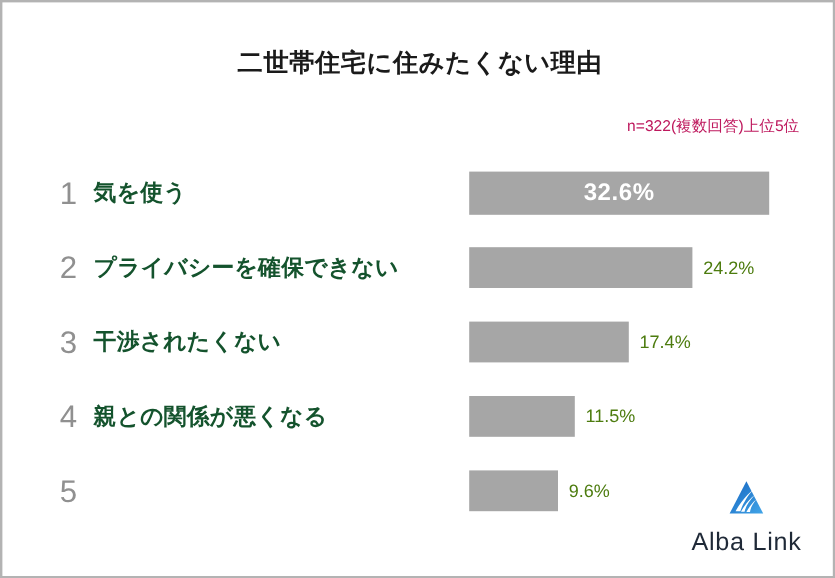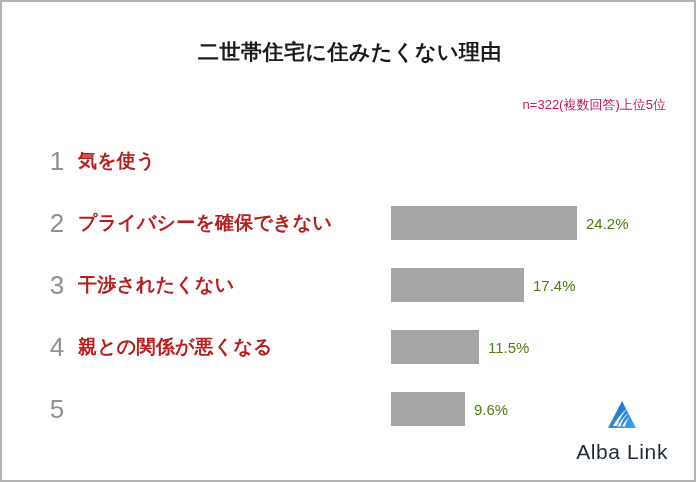--- a/index.html
+++ b/index.html
@@ -63,21 +63,21 @@
     width: 22px;
     text-align: center;
   }
   .row-label {
     position: absolute;
     left: 76px;
     top: 50%;
     transform: translateY(-50%);
     font-size: 19px;
     font-weight: bold;
-    color: #b91c1c;
+    color: #14532d;
     white-space: nowrap;
     letter-spacing: 0.2px;
   }
   .bar-area {
     position: absolute;
     left: 389px;
     top: 50%;
     transform: translateY(-50%);
     height: 34px;
     width: 280px;
@@ -133,20 +133,25 @@
 
   <div id="chart-title">二世帯住宅に住みたくない理由</div>
 
   <div id="chart-note">n=322(複数回答)上位5位</div>
 
   <div id="rows">
 
     <div class="chart-row row-1">
       <div class="rank-number">1</div>
       <div class="row-label">気を使う</div>
+      <div class="bar-area">
+        <div class="bar" style="width: 250px; background: rgb(166, 166, 166);">
+          <span class="bar-value-inside">32.6%</span>
+        </div>
+      </div>
     </div>
 
     <div class="chart-row row-2">
       <div class="rank-number">2</div>
       <div class="row-label">プライバシーを確保できない</div>
       <div class="bar-area">
         <div class="bar" style="width: 186px; background: rgb(166, 166, 166);"></div>
         <span class="bar-value-outside">24.2%</span>
       </div>
     </div>

